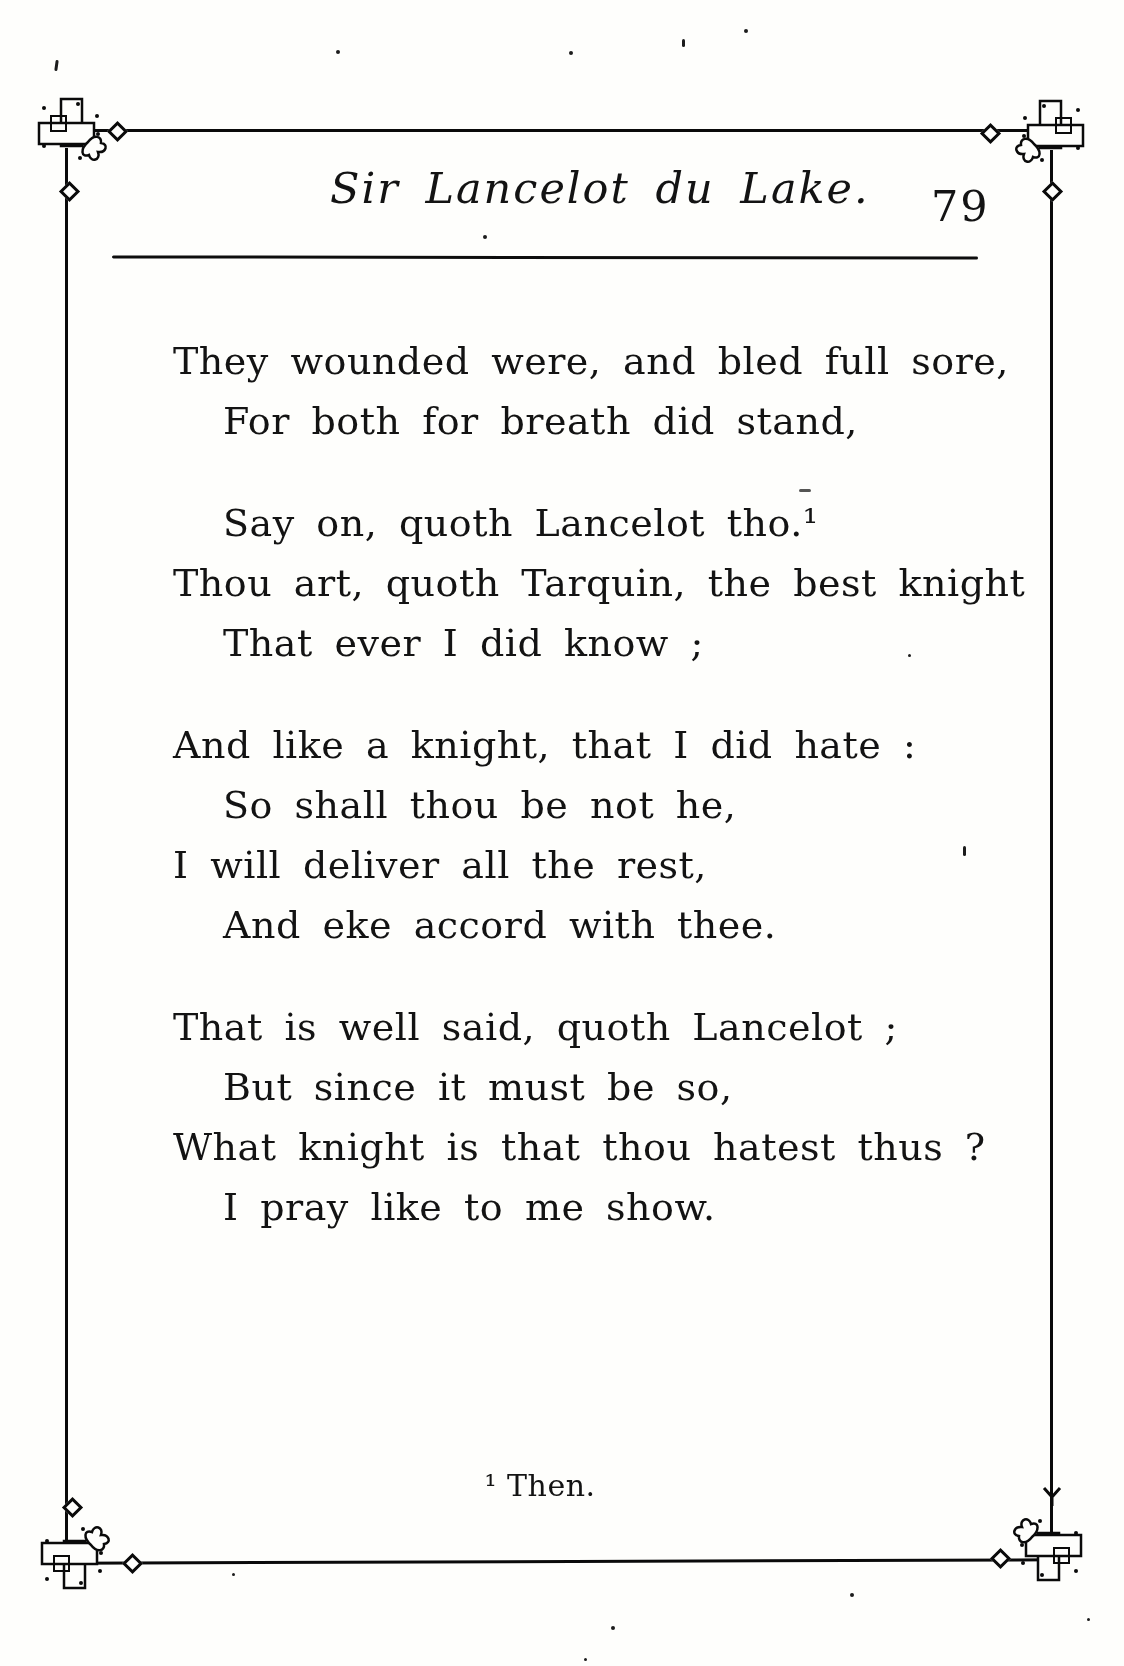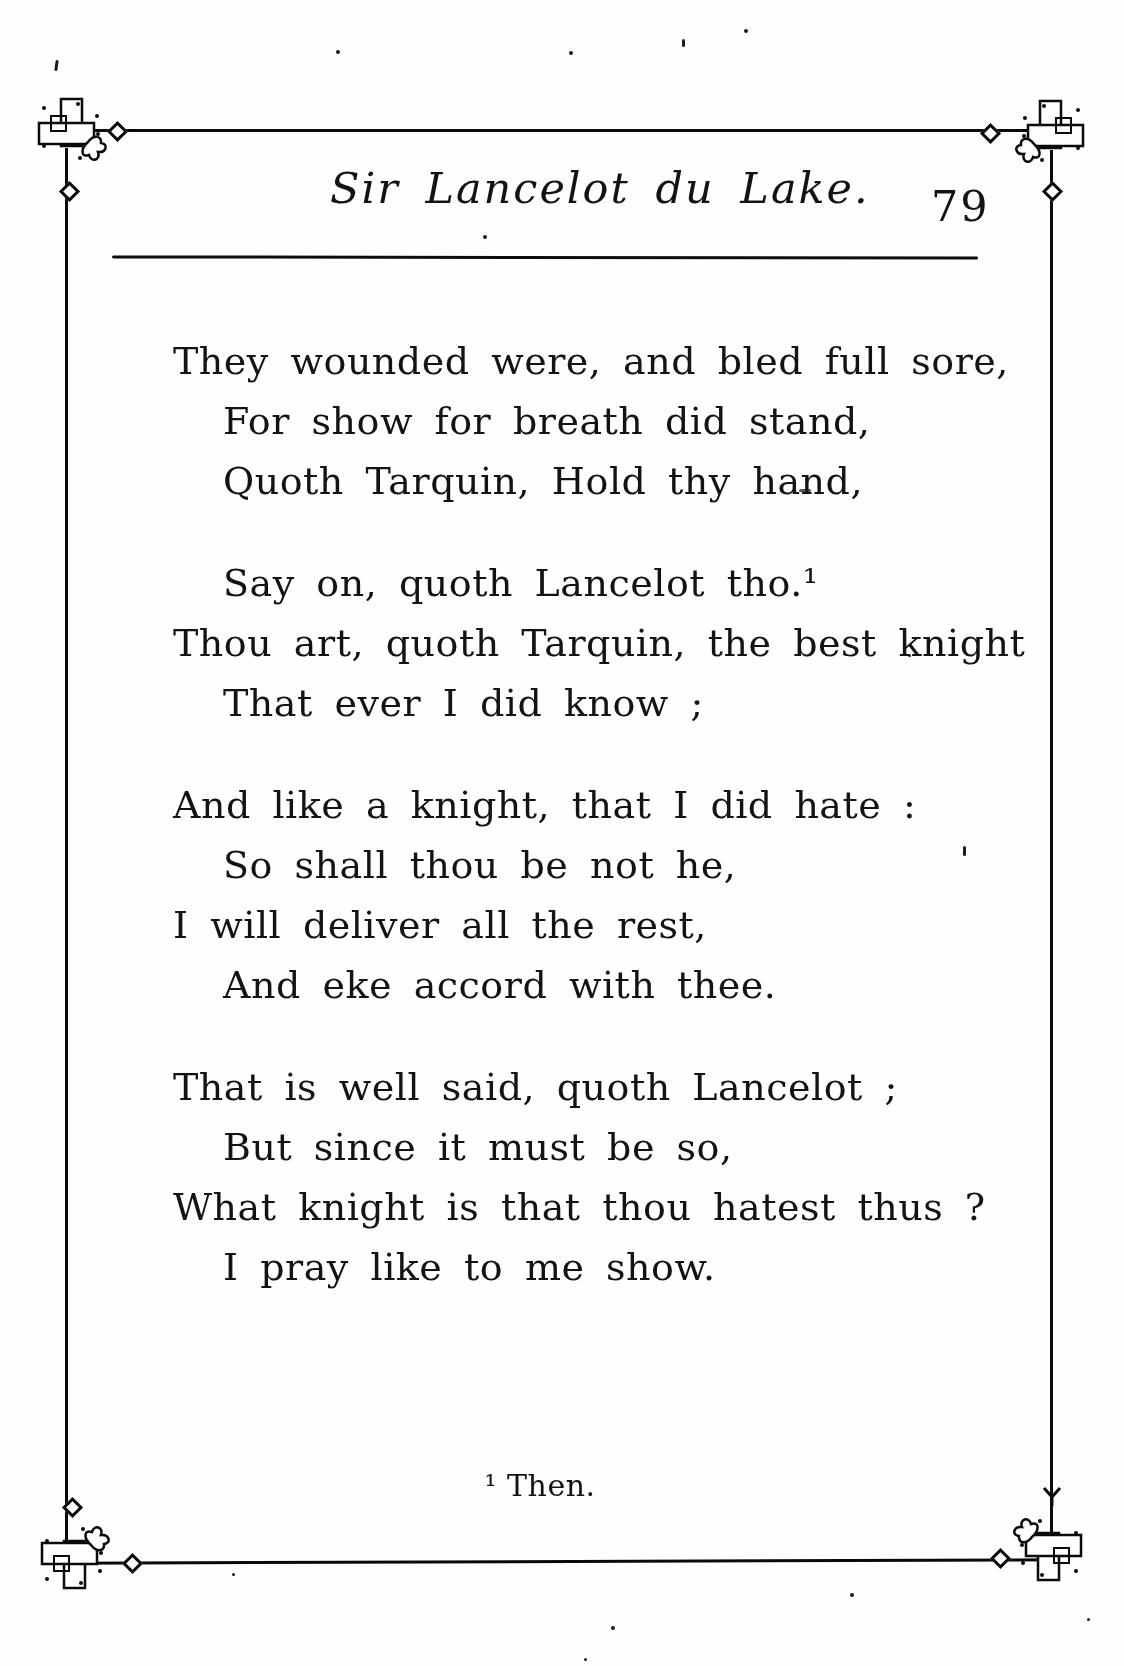--- a/index.html
+++ b/index.html
@@ -124,22 +124,21 @@
       </svg>
   </div>
 
   <div class="running-title">Sir Lancelot du Lake.</div>
   <div class="page-number">79</div>
   <div class="head-rule"></div>
 
   <div class="poem" id="poem">
       <div class="stanza">
         <div class="line">They wounded were, and bled full sore,</div>
-        <div class="line indent">For show for breath did stand,</div>
-        <div class="line indent">Quoth Tarquin, Hold thy hand,</div>
+        <div class="line indent">For both for breath did stand,</div>
       </div>
       <div class="stanza">
         <div class="line indent">Say on, quoth Lancelot tho.¹</div>
         <div class="line">Thou art, quoth Tarquin, the best knight</div>
         <div class="line indent">That ever I did know ;</div>
       </div>
       <div class="stanza">
         <div class="line">And like a knight, that I did hate :</div>
         <div class="line indent">So shall thou be not he,</div>
         <div class="line">I will deliver all the rest,</div>

